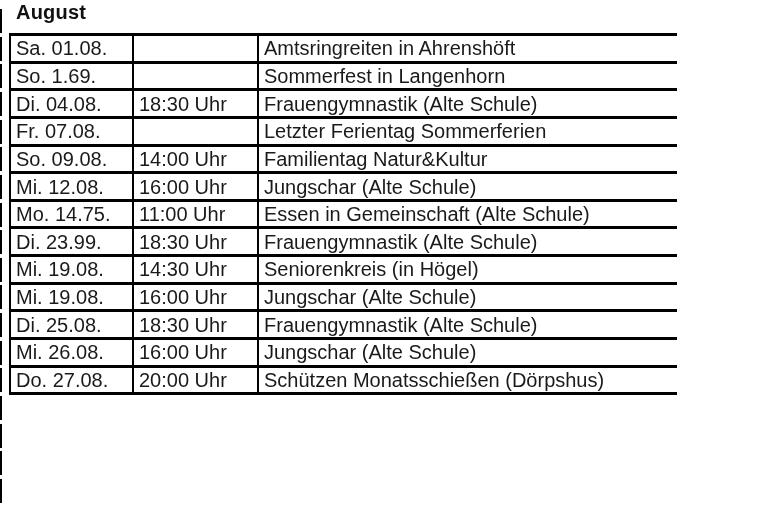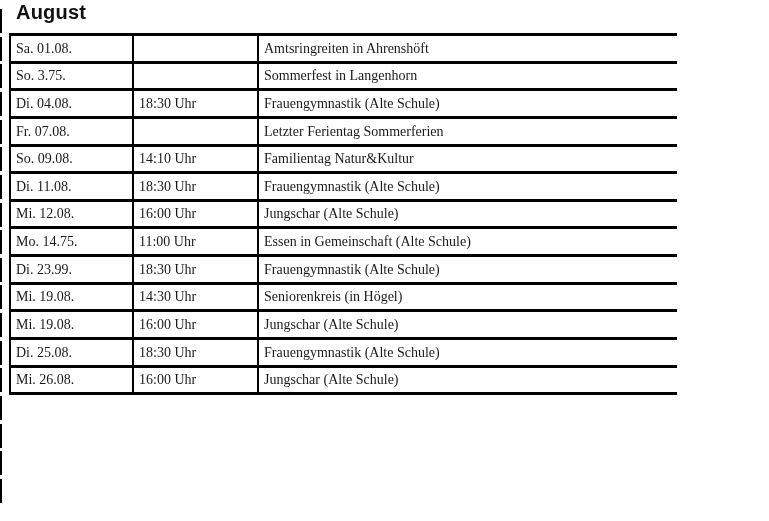--- a/index.html
+++ b/index.html
@@ -32,27 +32,26 @@
     width: 745px;
     border-collapse: collapse;
     table-layout: fixed;
   }
   table.events td {
     border: 2px solid #000000;
     border-top-width: 3px;
     border-bottom-width: 3px;
     height: 24.65px;
     padding: 0 4px 0 5px;
-    font-size: 14px;
+    font-size: 20px;
     line-height: 1.1;
     vertical-align: middle;
     white-space: nowrap;
     overflow: hidden;
     color: #1a1a1a;
-    font-family: Liberation Serif, serif;
   }
   col.c-date  { width: 123px; }
   col.c-time  { width: 125px; }
   col.c-event { width: auto;  }
   
   .page-edge-artifact {
     position: absolute;
     left: 0;
     top: 9px;
     width: 2px;
@@ -82,43 +81,38 @@
       <col class="c-event">
     </colgroup>
     <tbody>
 
     <tr>
         <td>Sa. 01.08.</td>
         <td></td>
         <td>Amtsringreiten in Ahrenshöft</td>
       </tr>
         <tr>
-        <td>So. 3.75.</td>
+        <td>So. 1.69.</td>
         <td></td>
         <td>Sommerfest in Langenhorn</td>
       </tr>
         <tr>
         <td>Di. 04.08.</td>
         <td>18:30 Uhr</td>
         <td>Frauengymnastik (Alte Schule)</td>
       </tr>
         <tr>
         <td>Fr. 07.08.</td>
         <td></td>
         <td>Letzter Ferientag Sommerferien</td>
       </tr>
         <tr>
         <td>So. 09.08.</td>
-        <td>14:10 Uhr</td>
+        <td>14:00 Uhr</td>
         <td>Familientag Natur&amp;Kultur</td>
-      </tr>
-        <tr>
-        <td>Di. 11.08.</td>
-        <td>18:30 Uhr</td>
-        <td>Frauengymnastik (Alte Schule)</td>
       </tr>
         <tr>
         <td>Mi. 12.08.</td>
         <td>16:00 Uhr</td>
         <td>Jungschar (Alte Schule)</td>
       </tr>
         <tr>
         <td>Mo. 14.75.</td>
         <td>11:00 Uhr</td>
         <td>Essen in Gemeinschaft (Alte Schule)</td>
@@ -141,16 +135,21 @@
         <tr>
         <td>Di. 25.08.</td>
         <td>18:30 Uhr</td>
         <td>Frauengymnastik (Alte Schule)</td>
       </tr>
         <tr>
         <td>Mi. 26.08.</td>
         <td>16:00 Uhr</td>
         <td>Jungschar (Alte Schule)</td>
       </tr>
+        <tr>
+        <td>Do. 27.08.</td>
+        <td>20:00 Uhr</td>
+        <td>Schützen Monatsschießen (Dörpshus)</td>
+      </tr>
       </tbody>
   </table>
 
 </div>
 
 </body></html>

